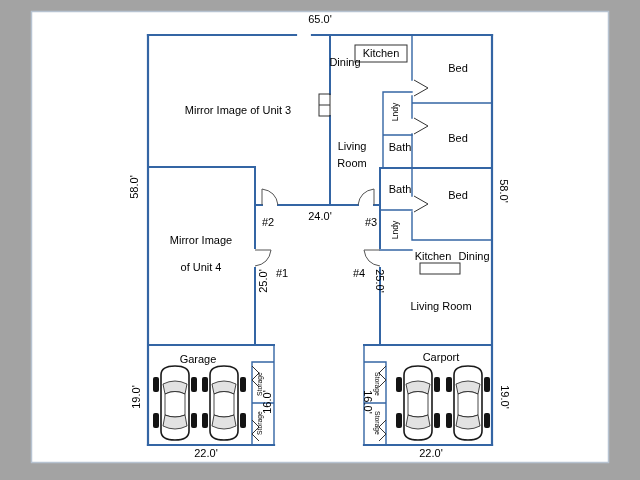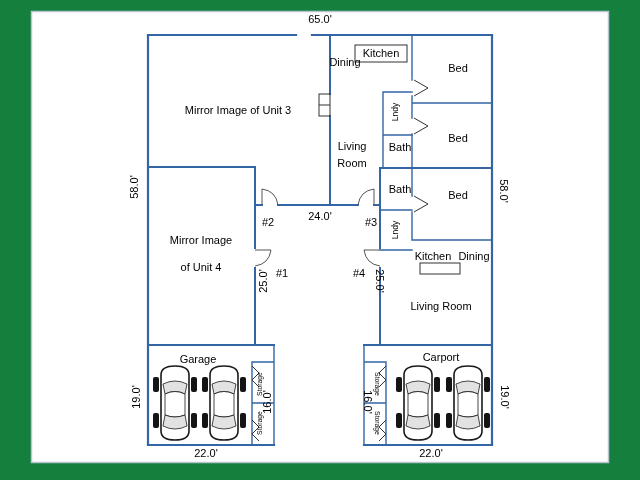--- a/index.html
+++ b/index.html
@@ -1,16 +1,16 @@
 <!DOCTYPE html>
 <html><head>
 <meta charset="utf-8">
 <style>
   html,body{margin:0;padding:0;background:#ffffff;}
-  .page{width:640px;height:480px;background:#15803d;position:relative;font-family:"Liberation Sans",sans-serif;}
+  .page{width:640px;height:480px;background:#a3a3a3;position:relative;font-family:"Liberation Sans",sans-serif;}
   svg{display:block;}
   text{font-family:"Liberation Sans",sans-serif;fill:#000;text-anchor:middle;dominant-baseline:middle;}
   .lbl{font-size:11px;}
   .sm{font-size:8.5px;}
   .xs{font-size:6.8px;}
 </style>
 </head>
 <body>
 
 <div class="page">

